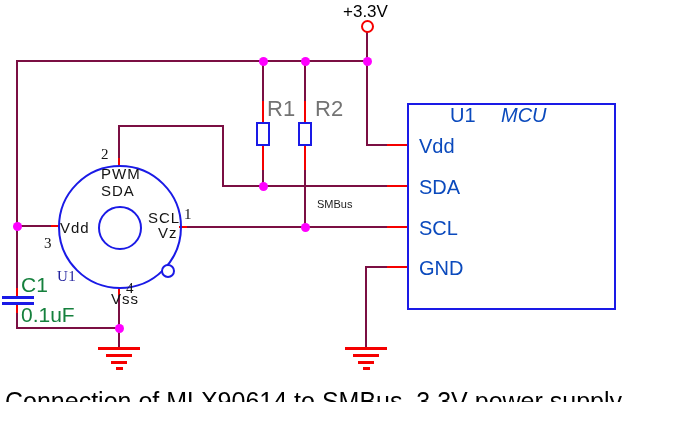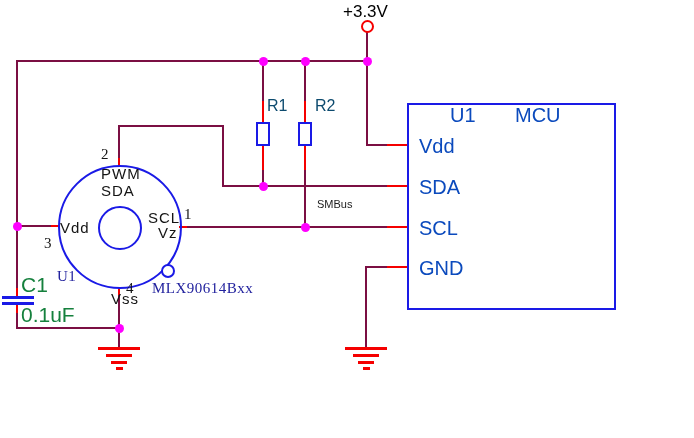--- a/index.html
+++ b/index.html
@@ -13,21 +13,21 @@
   .circ{position:absolute;border:2px solid #1a1ae6;border-radius:50%;background:transparent;}
   .circ.fill{background:#ffffff;}
   .body{position:absolute;border:2px solid #1a1ae6;background:#ffffff;}
   .plate{position:absolute;background:#1a1ae6;}
   .gbar{position:absolute;background:#f50000;}
   .pwr{position:absolute;width:9px;height:9px;border:2px solid #f50000;border-radius:50%;background:#fff;}
   
   .t{position:absolute;white-space:nowrap;line-height:1;}
   .t-black {font-size:17px;color:#000;}
   .t-blue  {font-size:20px;color:#0b4abd;}
-  .t-rblue {font-size:16px;color:#0c4a6e;}
+  .t-rblue {font-size:22px;color:#737373;}
   .t-cblue {font-size:21px;color:#15803d;}
   .t-pin   {font-family:Liberation Sans, sans-serif;font-size:15px;color:#141414;letter-spacing:1px;}
   .t-num   {font-family:"Liberation Serif",serif;font-size:15px;color:#141414;}
   .t-navy  {font-family:"Liberation Serif",serif;font-size:15px;color:#22229e;letter-spacing:0.5px;}
   .t-mono  {font-family:Liberation Sans, sans-serif;font-size:11px;color:#1c1c1c;}
   .t-cap   {font-size:25px;color:#000;}
 </style>
 </head>
 <body>
 
@@ -106,38 +106,38 @@
   <div class="dot" style="left:301px;top:223px;"></div>
   <div class="dot" style="left:13px;top:222px;"></div>
   <div class="dot" style="left:115px;top:324px;"></div>
 
   <span class="t t-black" style="left:343px;top:3px;">+3.3V</span>
   <span class="t t-rblue" style="left:267px;top:98px;">R1</span>
   <span class="t t-rblue" style="left:307px;top:98px;margin-left:8px;">R2</span>
   <span class="t t-mono" style="left:317px;top:199px;">SMBus</span>
 
   <span class="t t-blue" style="left:450px;top:105px;">U1</span>
-  <span class="t t-blue" style="left:515px;top:105px;">MCU</span>
+  <span class="t t-blue" style="left:501px;top:105px;font-style:italic;">MCU</span>
   <span class="t t-blue" style="left:419px;top:136px;">Vdd</span>
   <span class="t t-blue" style="left:419px;top:177px;">SDA</span>
   <span class="t t-blue" style="left:419px;top:218px;">SCL</span>
   <span class="t t-blue" style="left:419px;top:258px;">GND</span>
 
   <span class="t t-num" style="left:101px;top:147px;">2</span>
   <span class="t t-num" style="left:184px;top:207px;">1</span>
   <span class="t t-num" style="left:44px;top:236px;">3</span>
   <span class="t t-num" style="left:126px;top:281px;">4</span>
 
   <span class="t t-pin" style="left:101px;top:166px;">PWM</span>
   <span class="t t-pin" style="left:101px;top:183px;">SDA</span>
   <span class="t t-pin" style="left:148px;top:210px;">SCL</span>
   <span class="t t-pin" style="left:158px;top:225px;">Vz</span>
   <span class="t t-pin" style="left:60px;top:220px;">Vdd</span>
   <span class="t t-pin" style="left:111px;top:264px;margin-top:27px;">Vss</span>
 
-  <span class="t t-navy" style="left:152px;top:281px;">MLX90614Bxx</span>
   <span class="t t-navy" style="left:57px;top:269px;">U1</span>
 
   <span class="t t-cblue" style="left:21px;top:274px;">C1</span>
   <span class="t t-cblue" style="left:21px;top:304px;">0.1uF</span>
 
+  <span class="t t-cap" style="left:5px;top:389px;">Connection of MLX90614 to SMBus, 3.3V power supply.</span>
 
 </div>
 
 </body></html>

